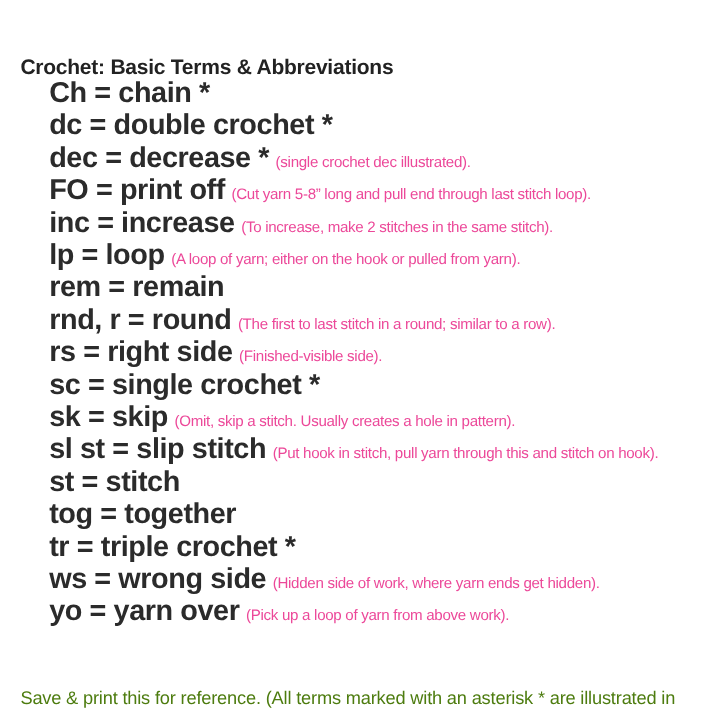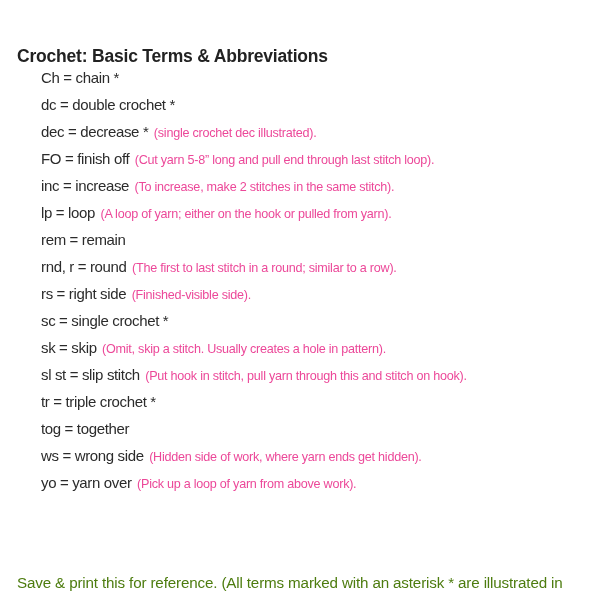--- a/index.html
+++ b/index.html
@@ -46,23 +46,24 @@
     padding: 0;
     list-style: none;
   }
   .abbr-item {
     height: 27px;
     line-height: 27px;
     white-space: nowrap;
     overflow: visible;
   }
   .abbr-term {
-    font-size: 15px;
+    font-size: 24px;
     letter-spacing: -0.35px;
     color: #2b2b2b;
+    font-weight: bold;
   }
   .abbr-note {
     font-size: 12.6px;
     letter-spacing: -0.25px;
     color: #ec4899;
     padding-left: 1px;
   }
 
   
   .footer-note {
@@ -81,30 +82,31 @@
 <body>
 
 <div class="page">
 
   <h1 class="doc-title">Crochet: Basic Terms &amp; Abbreviations</h1>
 
   <ul class="abbr-list" id="abbr-list">
       <li class="abbr-item"><span class="abbr-term">Ch = chain *</span></li>
       <li class="abbr-item"><span class="abbr-term">dc = double crochet *</span></li>
       <li class="abbr-item"><span class="abbr-term">dec = decrease *</span> <span class="abbr-note">(single crochet dec illustrated).</span></li>
-      <li class="abbr-item"><span class="abbr-term">FO = finish off</span> <span class="abbr-note">(Cut yarn 5-8” long and pull end through last stitch loop).</span></li>
+      <li class="abbr-item"><span class="abbr-term">FO = print off</span> <span class="abbr-note">(Cut yarn 5-8” long and pull end through last stitch loop).</span></li>
       <li class="abbr-item"><span class="abbr-term">inc = increase</span> <span class="abbr-note">(To increase, make 2 stitches in the same stitch).</span></li>
       <li class="abbr-item"><span class="abbr-term">lp = loop</span> <span class="abbr-note">(A loop of yarn; either on the hook or pulled from yarn).</span></li>
       <li class="abbr-item"><span class="abbr-term">rem = remain</span></li>
       <li class="abbr-item"><span class="abbr-term">rnd, r = round</span> <span class="abbr-note">(The first to last stitch in a round; similar to a row).</span></li>
       <li class="abbr-item"><span class="abbr-term">rs = right side</span> <span class="abbr-note">(Finished-visible side).</span></li>
       <li class="abbr-item"><span class="abbr-term">sc = single crochet *</span></li>
       <li class="abbr-item"><span class="abbr-term">sk = skip</span> <span class="abbr-note">(Omit, skip a stitch. Usually creates a hole in pattern).</span></li>
       <li class="abbr-item"><span class="abbr-term">sl st = slip stitch</span> <span class="abbr-note">(Put hook in stitch, pull yarn through this and stitch on hook).</span></li>
+      <li class="abbr-item"><span class="abbr-term">st = stitch</span></li>
+      <li class="abbr-item"><span class="abbr-term">tog = together</span></li>
       <li class="abbr-item"><span class="abbr-term">tr = triple crochet *</span></li>
-      <li class="abbr-item"><span class="abbr-term">tog = together</span></li>
       <li class="abbr-item"><span class="abbr-term">ws = wrong side</span> <span class="abbr-note">(Hidden side of work, where yarn ends get hidden).</span></li>
       <li class="abbr-item"><span class="abbr-term">yo = yarn over</span> <span class="abbr-note">(Pick up a loop of yarn from above work).</span></li>
     </ul>
 
   <p class="footer-note">Save &amp; print this for reference. (All terms marked with an asterisk * are illustrated in this Instructable).</p>
 
 </div>
 
 </body></html>

